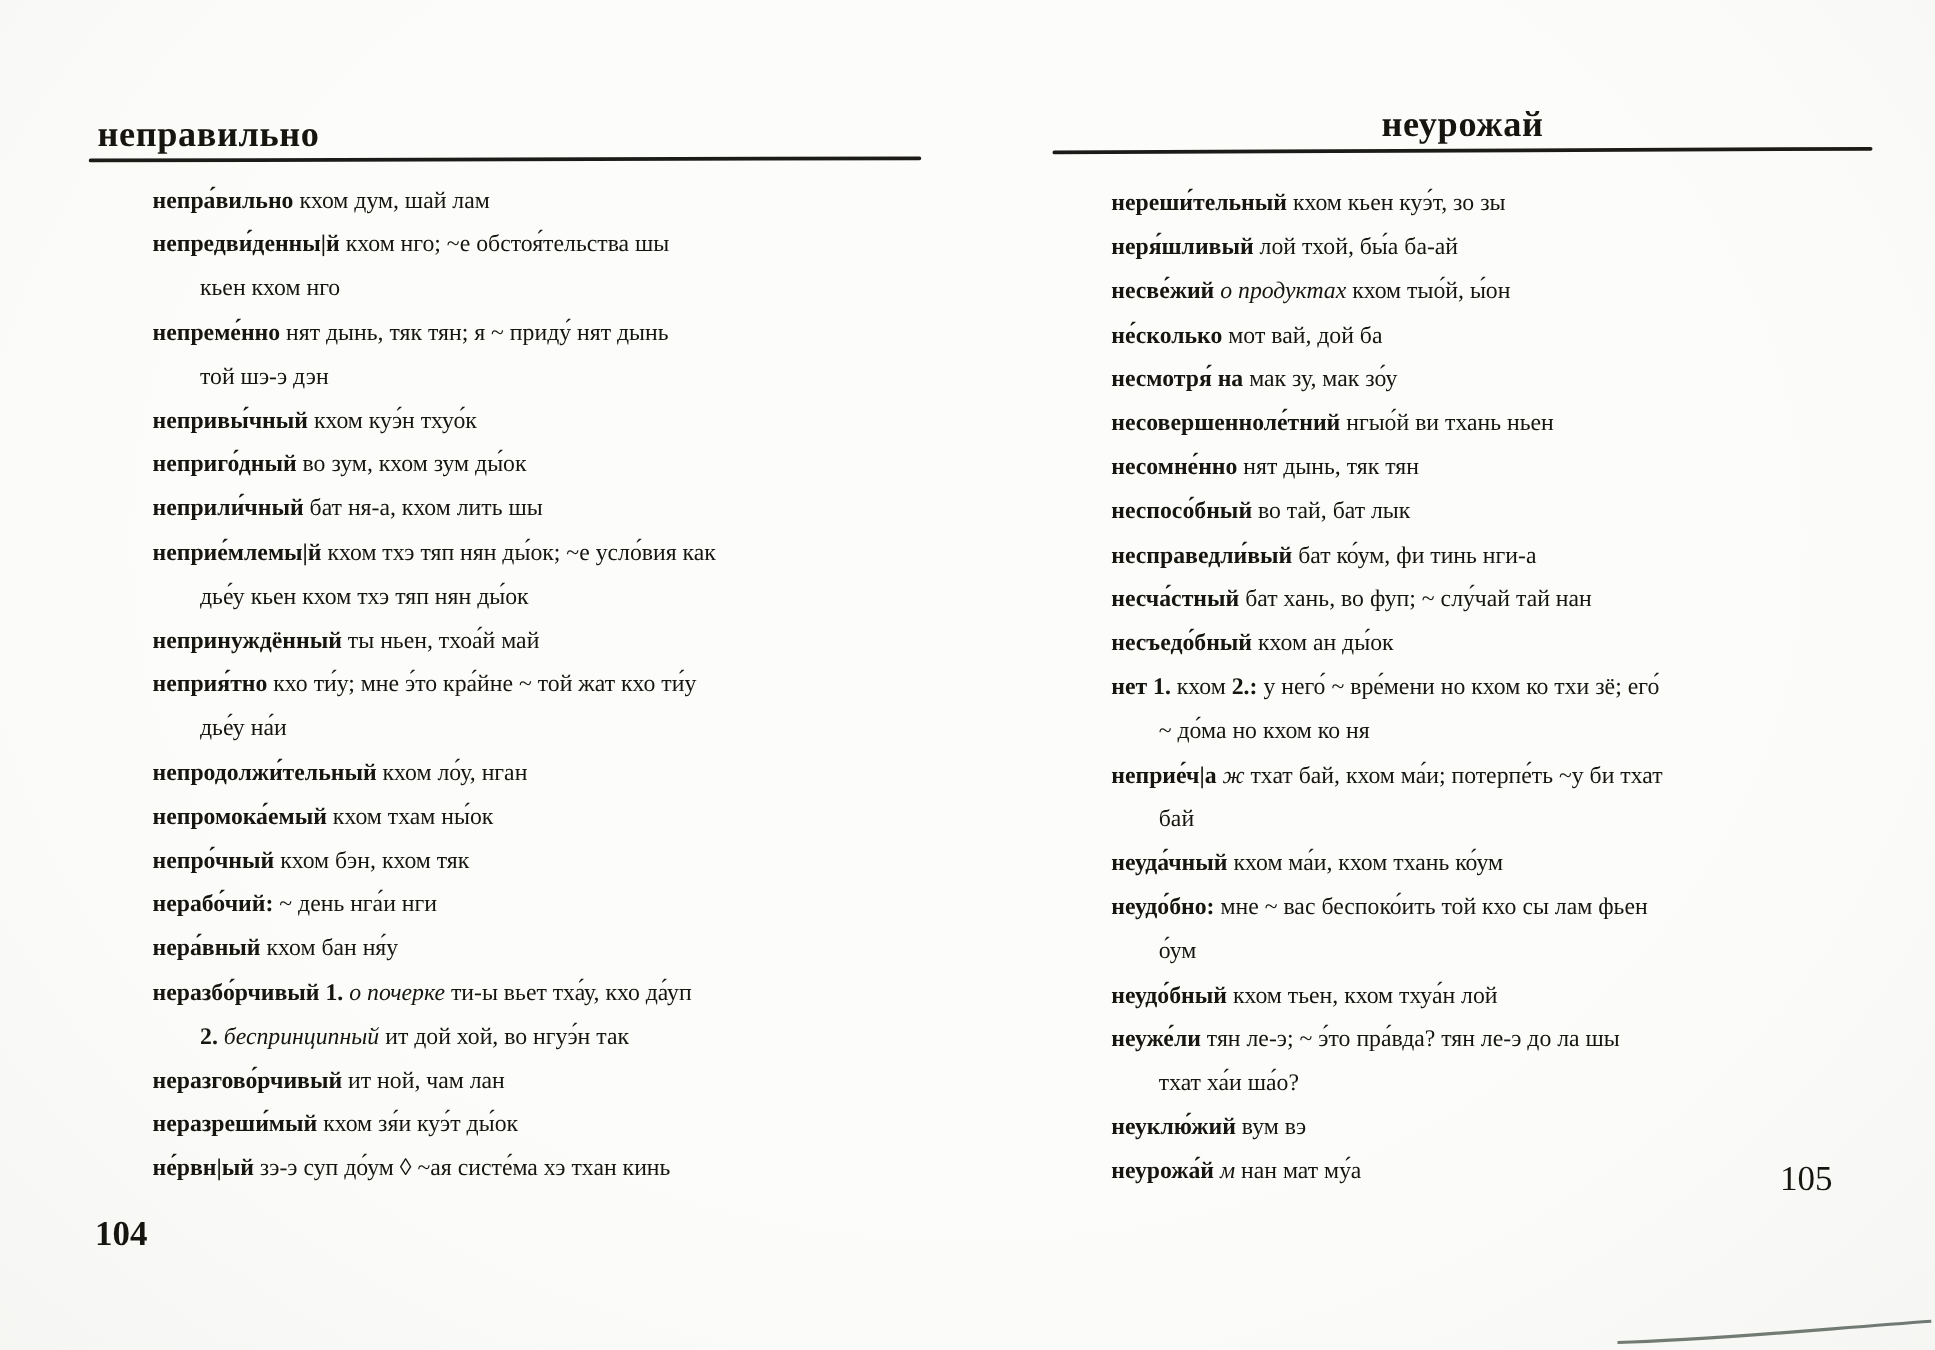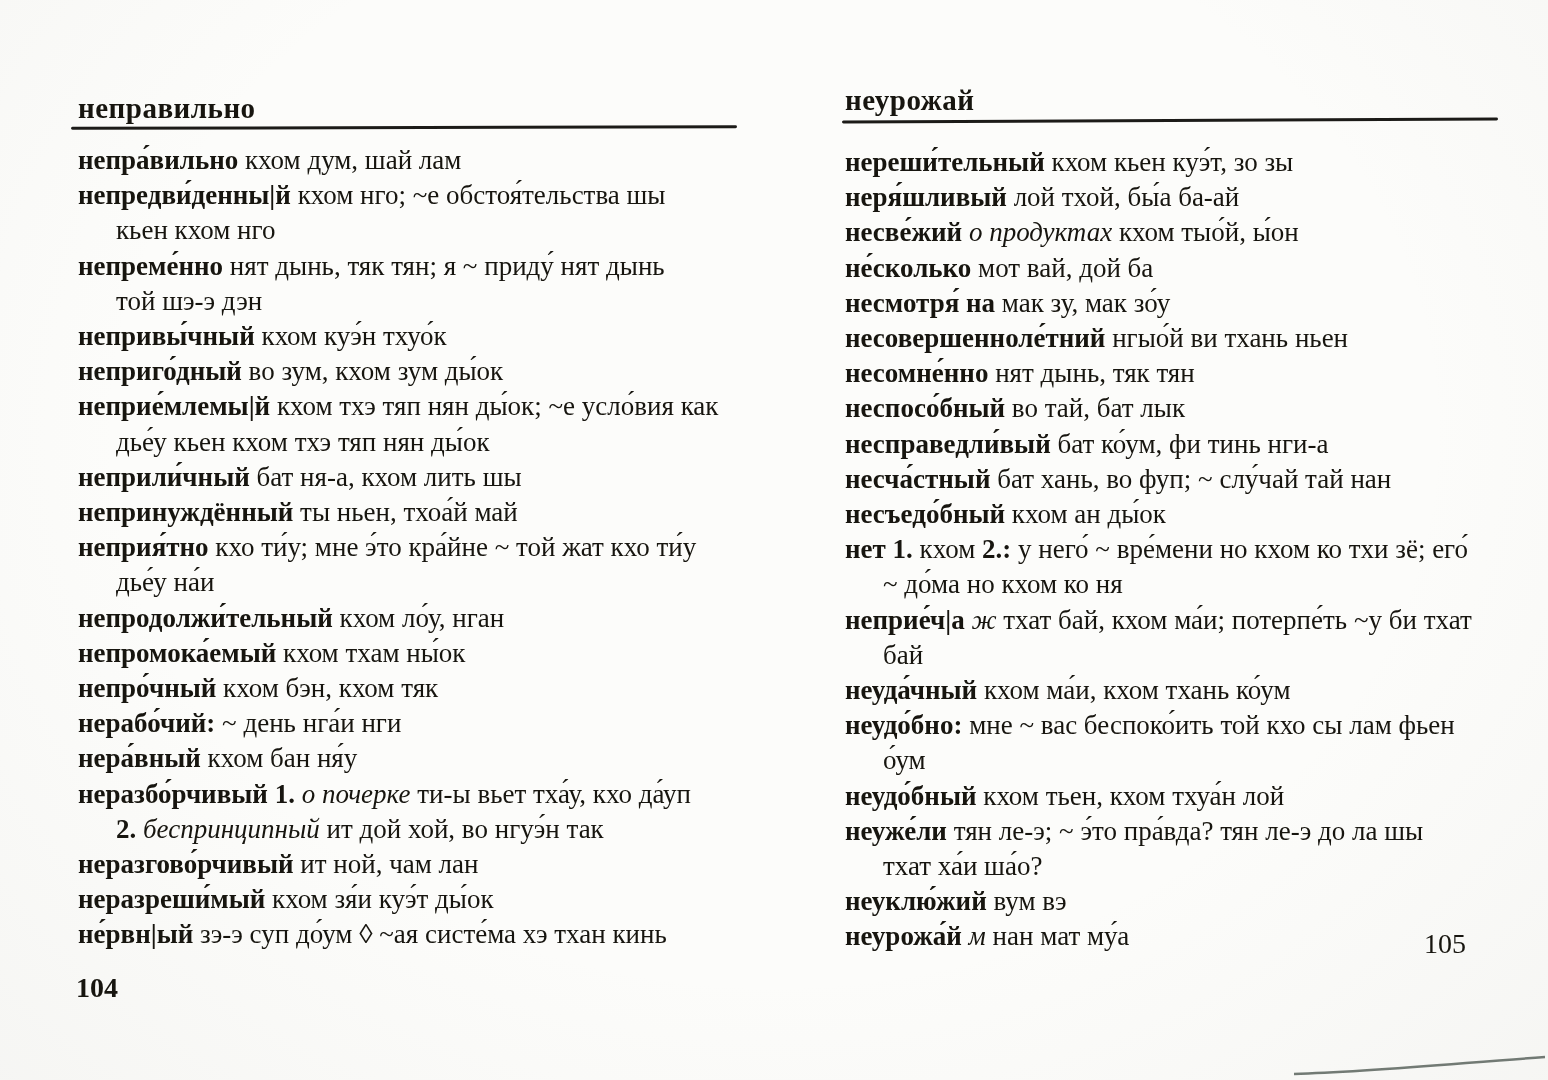--- a/index.html
+++ b/index.html
@@ -23,35 +23,36 @@
     pointer-events: none;
   }
   .running-head {
     position: absolute;
     font-weight: bold;
     font-size: 29px;
     line-height: 32px;
     letter-spacing: 0.5px;
   }
   #head-left { left: 78px; top: 92px; text-align: center; }
-  #head-right { left: 845px; top: 84px; width: 650px; text-align: left; }
+  #head-right { left: 845px; top: 84px; width: 650px; text-align: center; }
   .head-rule {
     position: absolute;
     height: 3px;
     background: #1c1b18;
     border-radius: 2px;
   }
   #rule-left { left: 71px; top: 126px; width: 666px; transform: rotate(-0.15deg); }
   #rule-right { left: 842px; top: 119px; width: 656px; transform: rotate(-0.25deg); }
 
   .entries {
     position: absolute;
     width: 690px;
-    font-size: 27px;
+    font-size: 19px;
     line-height: 35.2px;
+    margin-left: 44px;
   }
   #entries-left { left: 78px; top: 143px; }
   #entries-right { left: 845px; top: 145px; }
   .entry {
     margin: 0;
     padding-left: 38px;
     text-indent: -38px;
     white-space: nowrap;
   }
   .entry b { font-weight: bold; }
@@ -82,22 +83,22 @@
 
 <div class="running-head" id="head-right">неурожай</div>
 <div class="head-rule" id="rule-right"></div>
 
 <div class="entries" id="entries-left">
     <p class="entry"><b>непра́вильно</b><span> кхом дум, шай лам</span></p>
     <p class="entry"><b>непредви́денны|й</b><span> кхом нго; ~е обстоя́тельства шы</span><br><span>кьен кхом нго</span></p>
     <p class="entry"><b>непреме́нно</b><span> нят дынь, тяк тян; я ~ приду́ нят дынь</span><br><span>той шэ-э дэн</span></p>
     <p class="entry"><b>непривы́чный</b><span> кхом куэ́н тхуо́к</span></p>
     <p class="entry"><b>неприго́дный</b><span> во зум, кхом зум ды́ок</span></p>
+    <p class="entry"><b>неприли́чный</b><span> бат ня-а, кхом лить шы</span></p>
     <p class="entry"><b>неприе́млемы|й</b><span> кхом тхэ тяп нян ды́ок; ~е усло́вия как</span><br><span>дье́у кьен кхом тхэ тяп нян ды́ок</span></p>
-    <p class="entry"><b>неприли́чный</b><span> бат ня-а, кхом лить шы</span></p>
     <p class="entry"><b>непринуждённый</b><span> ты ньен, тхоа́й май</span></p>
     <p class="entry"><b>неприя́тно</b><span> кхо ти́у; мне э́то кра́йне ~ той жат кхо ти́у</span><br><span>дье́у на́и</span></p>
     <p class="entry"><b>непродолжи́тельный</b><span> кхом ло́у, нган</span></p>
     <p class="entry"><b>непромока́емый</b><span> кхом тхам ны́ок</span></p>
     <p class="entry"><b>непро́чный</b><span> кхом бэн, кхом тяк</span></p>
     <p class="entry"><b>нерабо́чий:</b><span> ~ день нга́и нги</span></p>
     <p class="entry"><b>нера́вный</b><span> кхом бан ня́у</span></p>
     <p class="entry"><b>неразбо́рчивый 1.</b><i> о почерке</i><span> ти-ы вьет тха́у, кхо да́уп</span><br><b>2.</b><i> беспринципный</i><span> ит дой хой, во нгуэ́н так</span></p>
     <p class="entry"><b>неразгово́рчивый</b><span> ит ной, чам лан</span></p>
     <p class="entry"><b>неразреши́мый</b><span> кхом зя́и куэ́т ды́ок</span></p>

